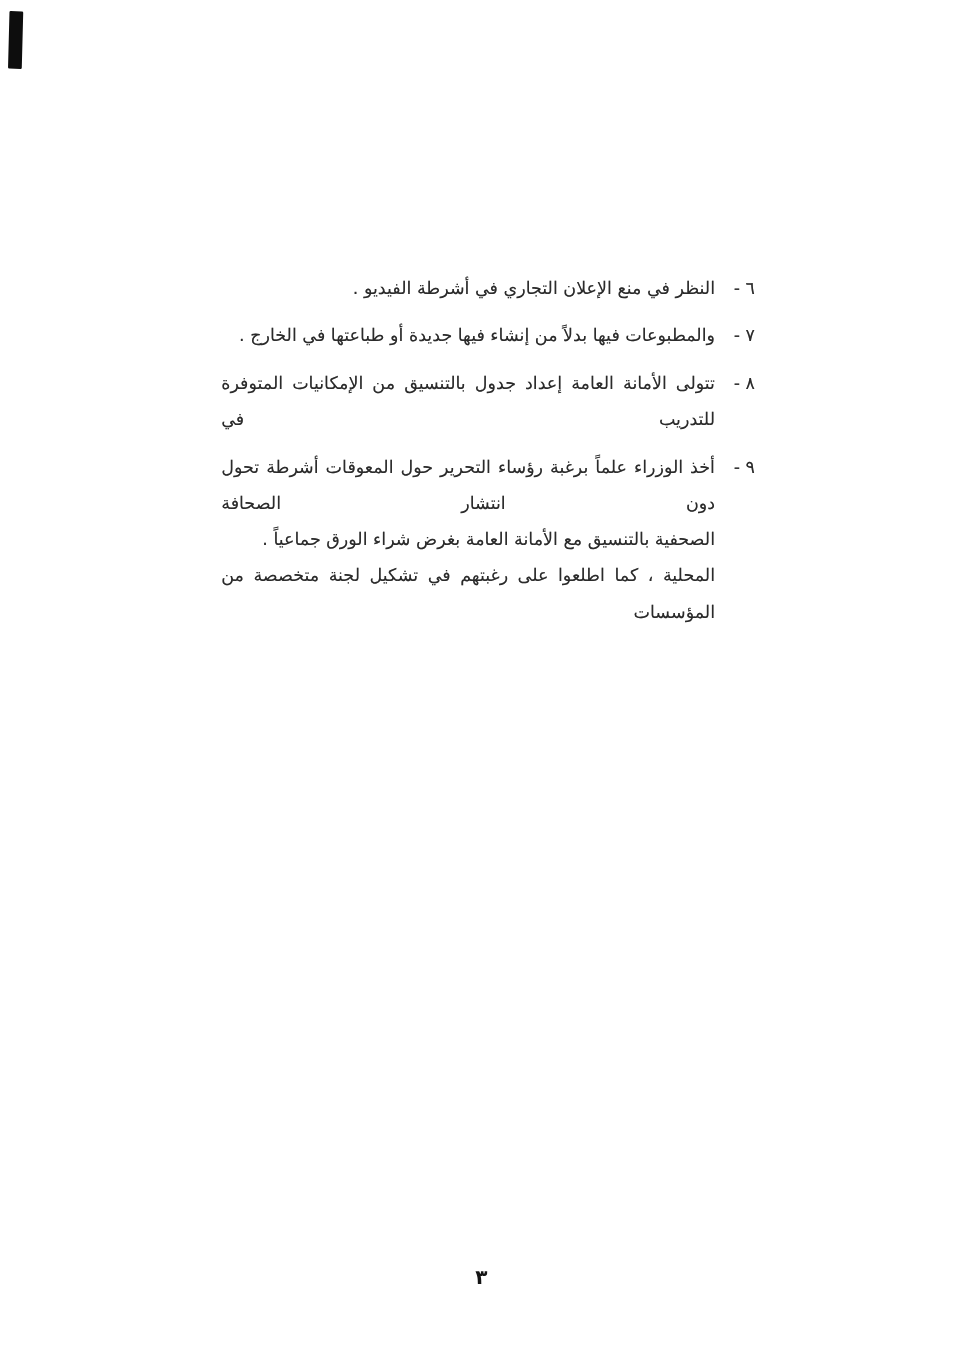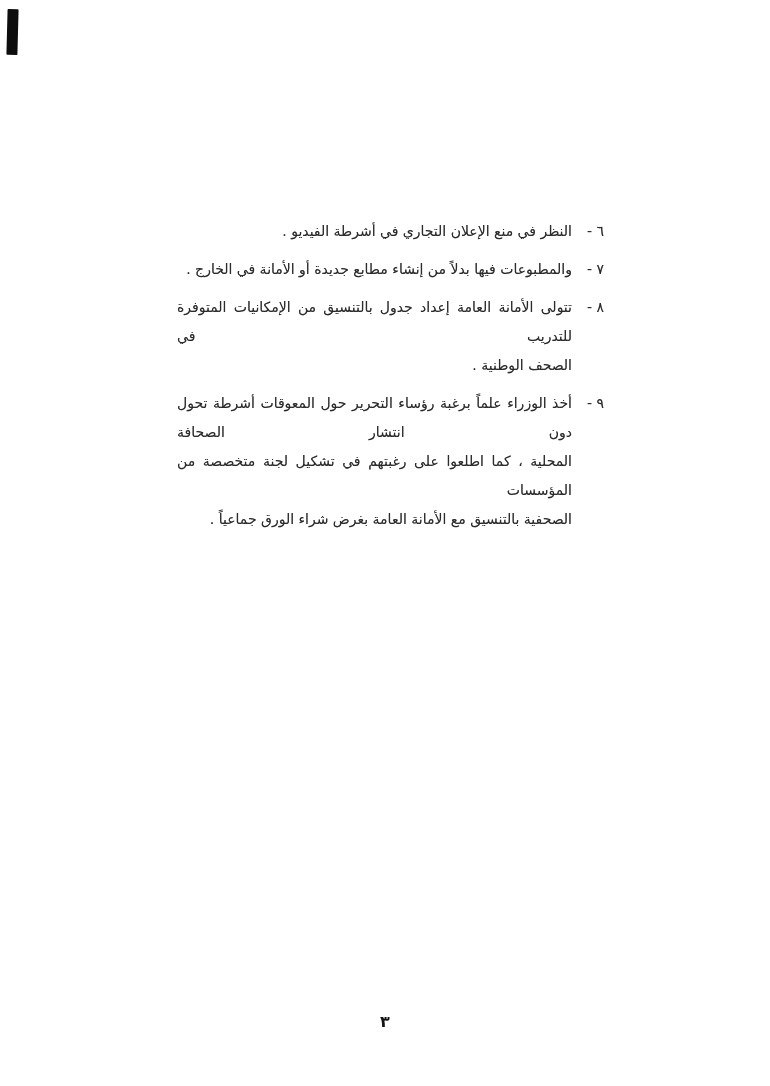--- a/index.html
+++ b/index.html
@@ -80,38 +80,37 @@
     <section class="item">
       <span class="num">٦ -</span>
       <div class="body">
         <div class="line last">النظر في منع الإعلان التجاري في أشرطة الفيديو .</div>
       </div>
     </section>
 
     <section class="item">
       <span class="num">٧ -</span>
       <div class="body">
-        <div class="line last">والمطبوعات فيها بدلاً من إنشاء مطابع جديدة أو الأمانة في الخارج .</div>
+        <div class="line last">والمطبوعات فيها بدلاً من إنشاء فيها جديدة أو طباعتها في الخارج .</div>
       </div>
     </section>
 
     <section class="item">
       <span class="num">٨ -</span>
       <div class="body">
         <div class="line">تتولى الأمانة العامة إعداد جدول بالتنسيق من الإمكانيات المتوفرة للتدريب في</div>
-        <div class="line last">الصحف الوطنية .</div>
       </div>
     </section>
 
     <section class="item">
       <span class="num">٩ -</span>
       <div class="body">
         <div class="line">أخذ الوزراء علماً برغبة رؤساء التحرير حول المعوقات أشرطة تحول دون انتشار الصحافة</div>
+        <div class="line last">الصحفية بالتنسيق مع الأمانة العامة بغرض شراء الورق جماعياً .</div>
         <div class="line">المحلية ، كما اطلعوا على رغبتهم في تشكيل لجنة متخصصة من المؤسسات</div>
-        <div class="line last">الصحفية بالتنسيق مع الأمانة العامة بغرض شراء الورق جماعياً .</div>
       </div>
     </section>
 
   </main>
 
   <footer>
     <div class="page-number">٣</div>
   </footer>
 
 </div>

